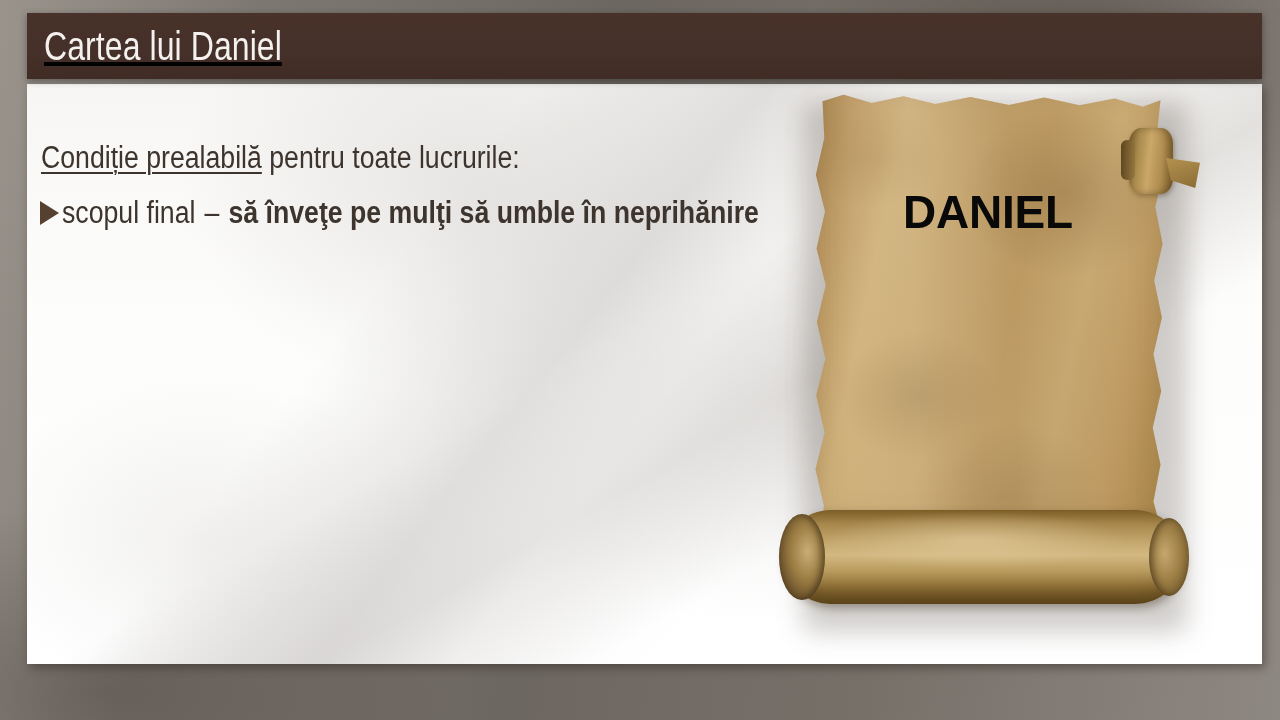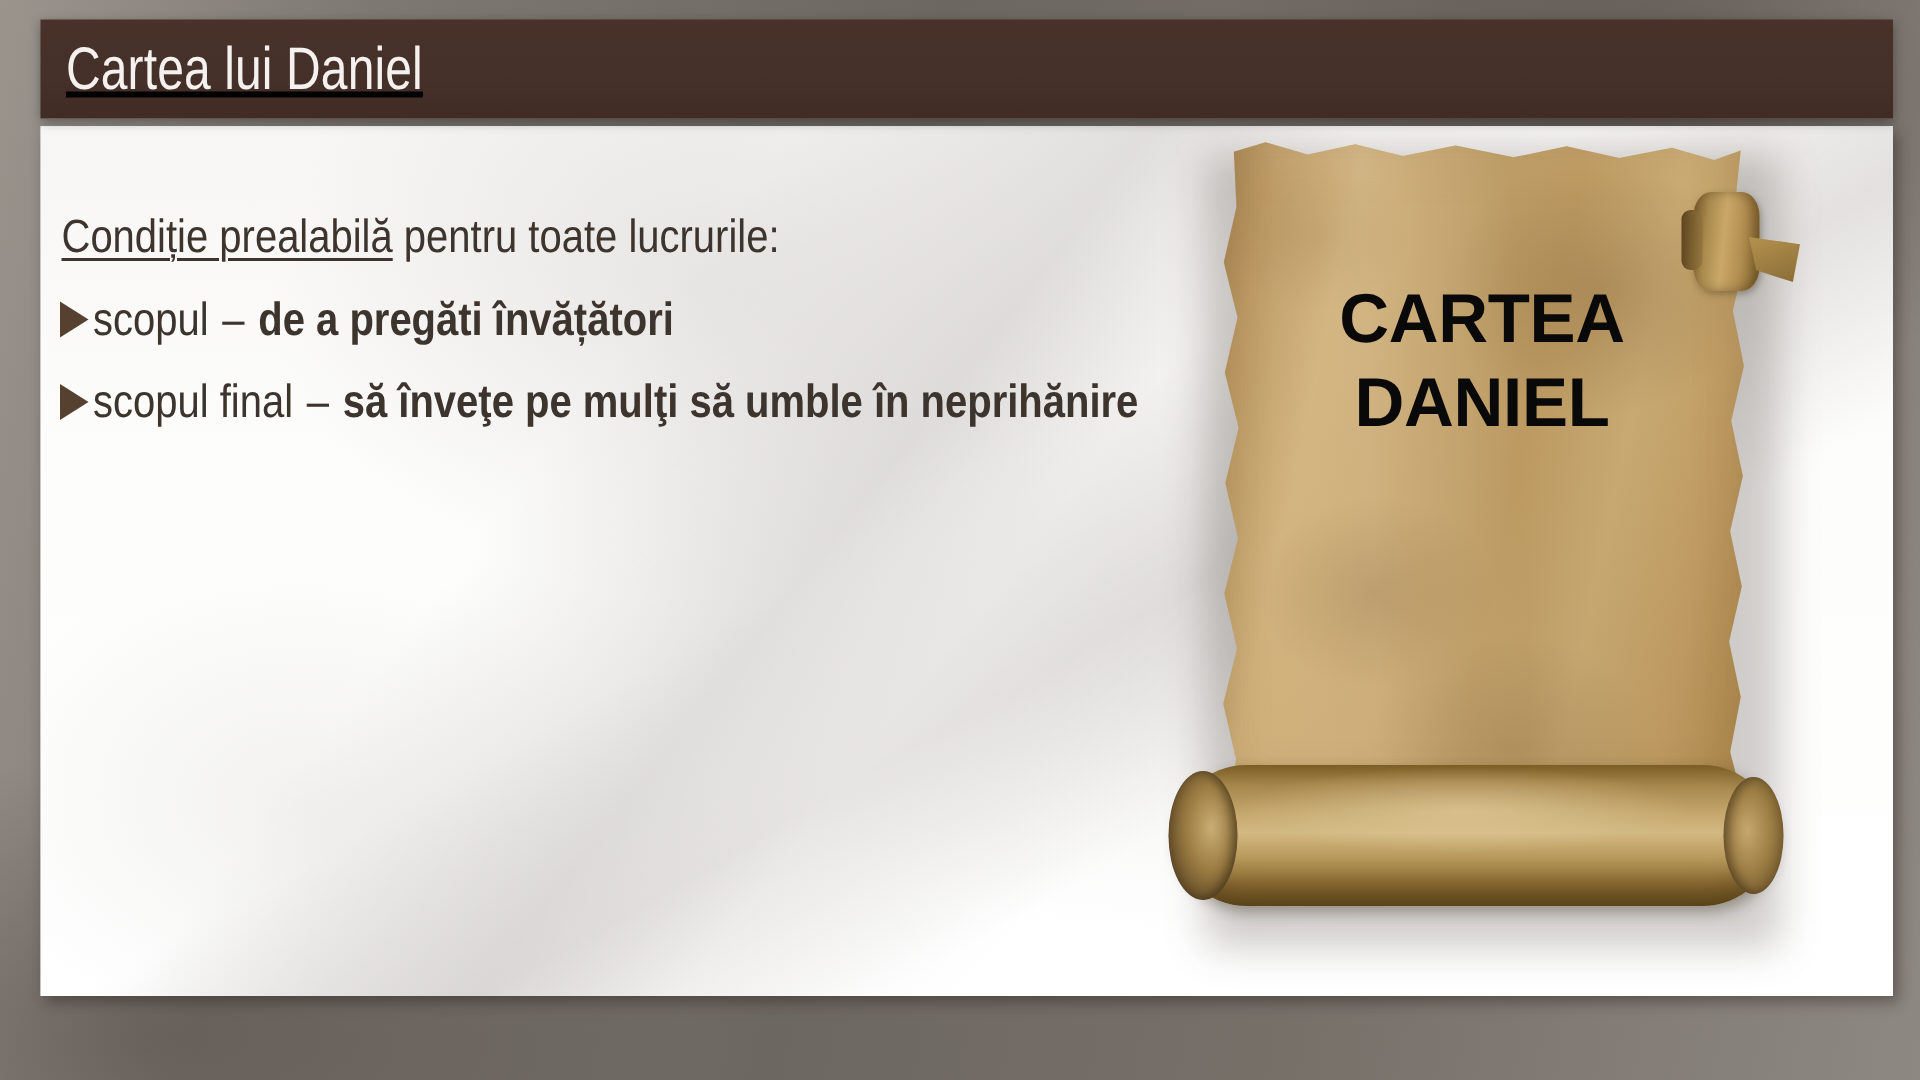--- a/index.html
+++ b/index.html
@@ -293,28 +293,20 @@
     <div id="card-backdrop"></div>
 
     <div id="body-block">
 
       <div class="text-line lead-line">
         <span class="narrow">
           <span class="lead-underlined">Condiție prealabilă</span><span> pentru toate lucrurile:</span>
         </span>
       </div>
 
-      <div class="text-line">
-        <span class="bullet-marker"></span>
-        <span class="narrow">
-          <span class="bullet-lead">scopul</span>
-          <span class="bullet-dash">–</span>
-          <span class="bullet-strong">de a pregăti învățători</span>
-        </span>
-      </div>
 
 
       <div class="text-line">
         <span class="bullet-marker"></span>
         <span class="narrow">
           <span class="bullet-lead">scopul final</span>
           <span class="bullet-dash">–</span>
           <span class="bullet-strong">să înveţe pe mulţi să umble în neprihănire</span>
         </span>
       </div>
@@ -327,21 +319,20 @@
 
       <div id="scroll-tab">
         <div id="scroll-tab-notch"></div>
       </div>
 
       <div id="scroll-sheet">
         <div id="scroll-creases"></div>
       </div>
 
       <div id="scroll-title">
-        <span class="st-line">CARTEA</span>
         <span class="st-line">DANIEL</span>
       </div>
 
       <div id="scroll-roll-flap"></div>
       <div id="scroll-roll">
         <div id="scroll-roll-capL"></div>
         <div id="scroll-roll-capR"></div>
       </div>
     </div>
 

